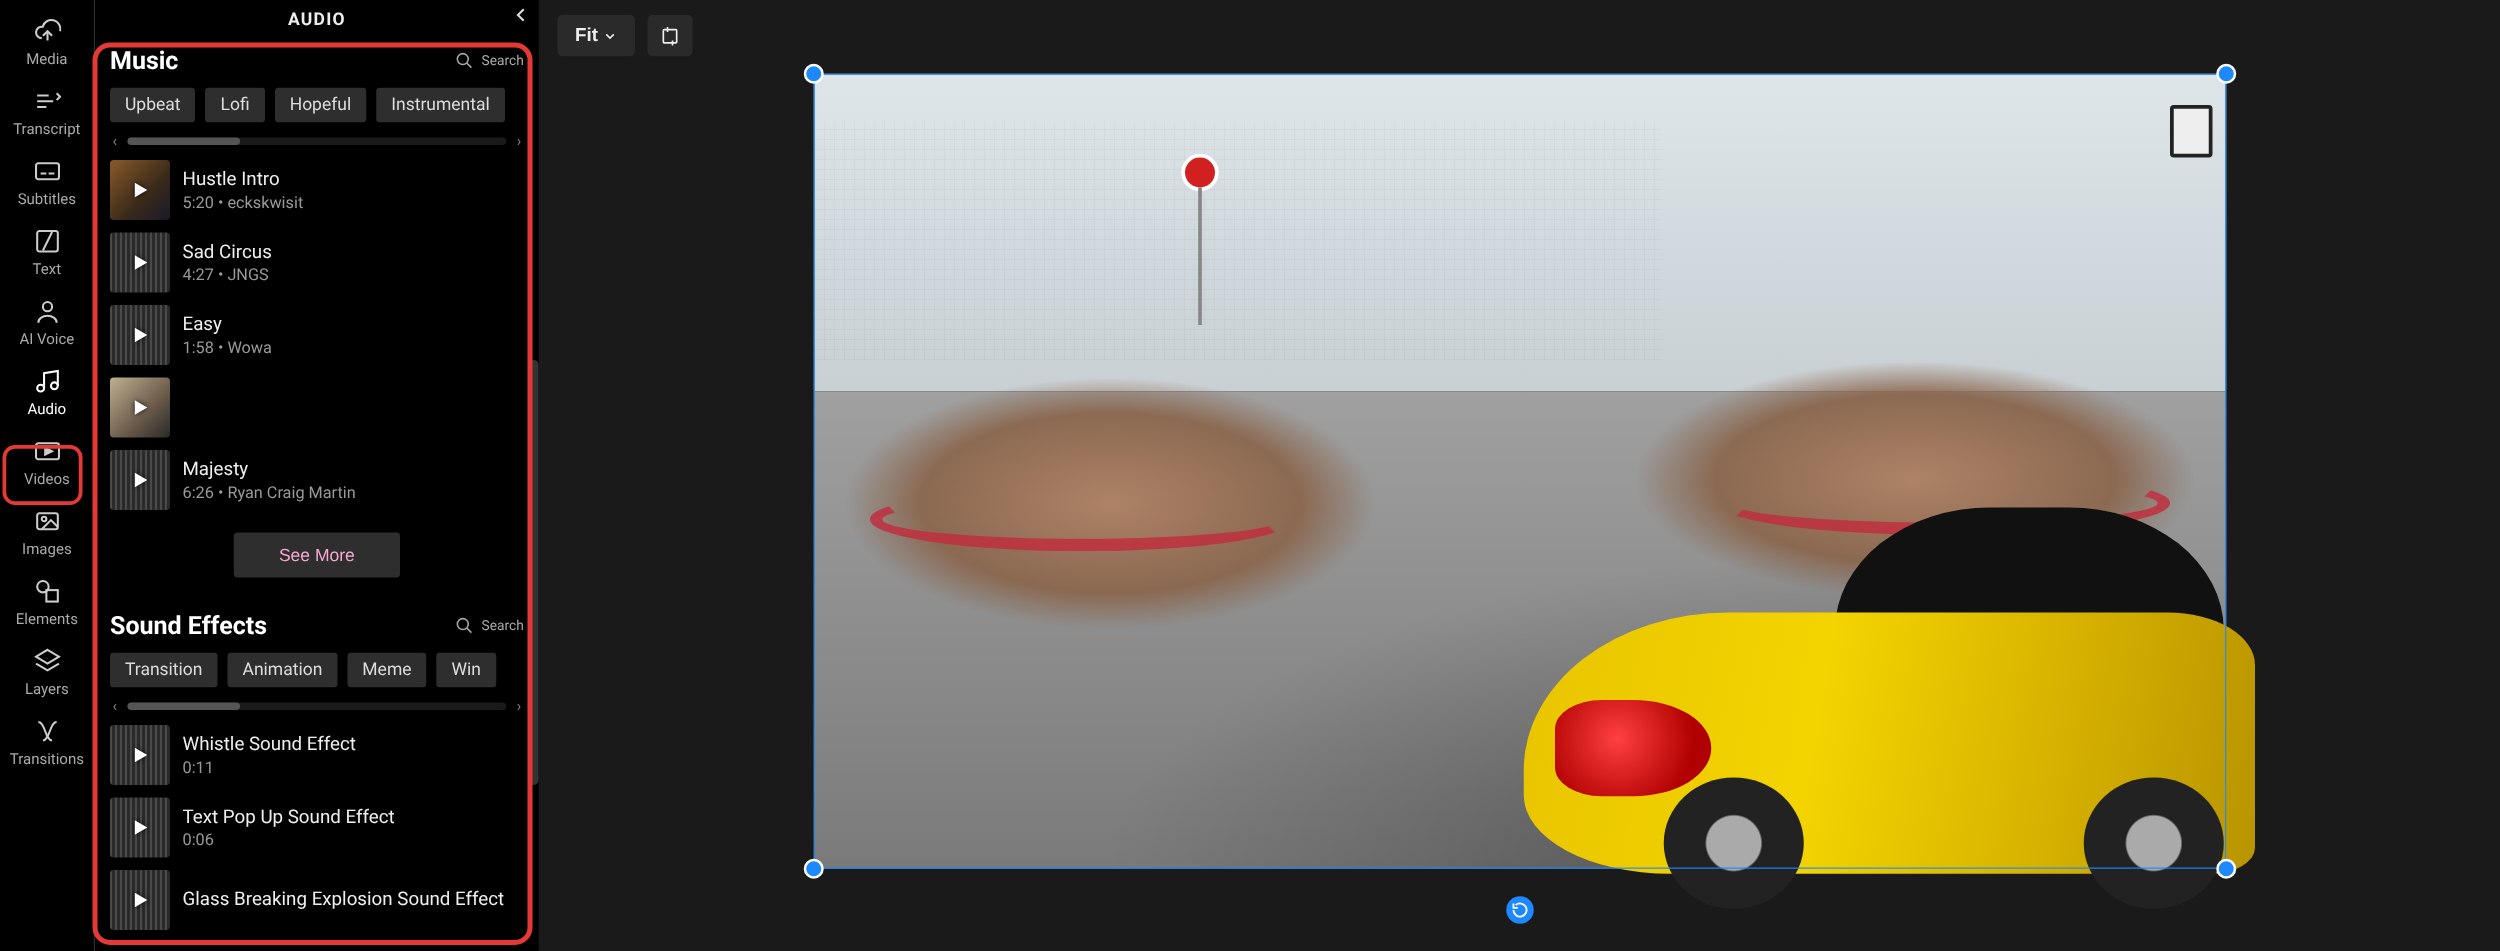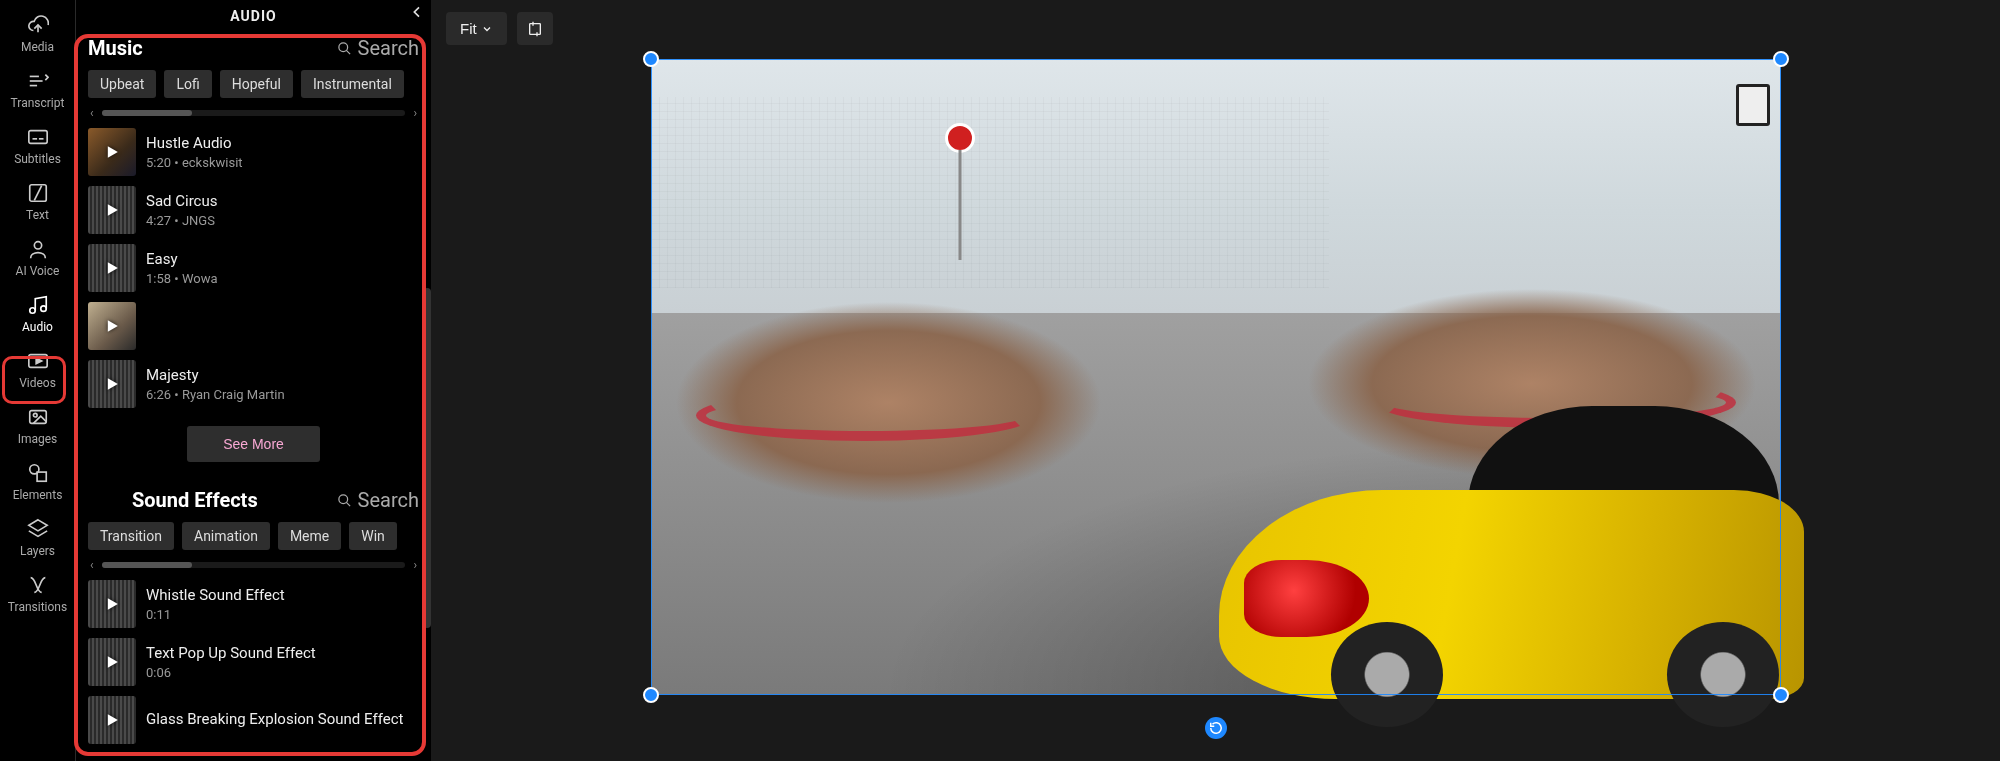--- a/index.html
+++ b/index.html
@@ -111,21 +111,21 @@
   .section-title {
     font-size: 20px;
     font-weight: 700;
     color: #fff;
   }
   .search-link {
     display: flex;
     align-items: center;
     gap: 6px;
     color: #aaa;
-    font-size: 20px;
+    font-size: 11px;
     cursor: pointer;
   }
 
   .chip-row {
     display: flex;
     gap: 8px;
     margin-bottom: 8px;
     overflow: hidden;
   }
   .chip {
@@ -262,20 +262,21 @@
     background: #2a2a2a;
     color: #eee;
     border: none;
     padding: 8px 14px;
     border-radius: 4px;
     font-size: 15px;
     display: flex;
     align-items: center;
     gap: 4px;
     cursor: pointer;
+    font-weight: bold;
   }
   .tool-btn.small { padding: 8px 10px; }
 
   .stage-wrap {
     flex: 1;
     position: relative;
     display: flex;
     align-items: flex-start;
     justify-content: center;
   }
@@ -520,21 +521,21 @@
 
         <div class="track">
           <div class="thumb image-a">
             <div class="play-overlay">
               <svg viewBox="0 0 24 24" width="20" height="20">
                   <polygon points="7,5 19,12 7,19" fill="#fff"></polygon>
                 </svg>
             </div>
           </div>
           <div class="track-meta">
-            <span class="track-title">Hustle Audio</span>
+            <span class="track-title">Hustle Intro</span>
             <span class="track-sub"><span>5:20</span> • <span>eckskwisit</span></span>
           </div>
         </div>
 
         <div class="track">
           <div class="thumb waveform">
             <div class="play-overlay">
                 <svg viewBox="0 0 24 24" width="20" height="20">
                   <polygon points="7,5 19,12 7,19" fill="#fff"></polygon>
                 </svg>
@@ -582,21 +583,21 @@
             <span class="track-title">Majesty</span>
             <span class="track-sub"><span>6:26</span> • <span>Ryan Craig Martin</span></span>
           </div>
         </div>
       </div>
 
       <div class="see-more-wrap">
         <button class="see-more">See More</button>
       </div>
 
-      <div class="section-header" style="margin-top:0;margin-left:44px;">
+      <div class="section-header" style="margin-top:0;">
         <span class="section-title">Sound Effects</span>
         <span class="search-link">
           <svg viewBox="0 0 24 24" width="15" height="15" fill="none" stroke="#aaa" stroke-width="2">
               <circle cx="10" cy="10" r="7"></circle>
               <line x1="21" y1="21" x2="15" y2="15"></line>
             </svg>
           <span>Search</span>
         </span>
       </div>
       <div class="chip-row">

